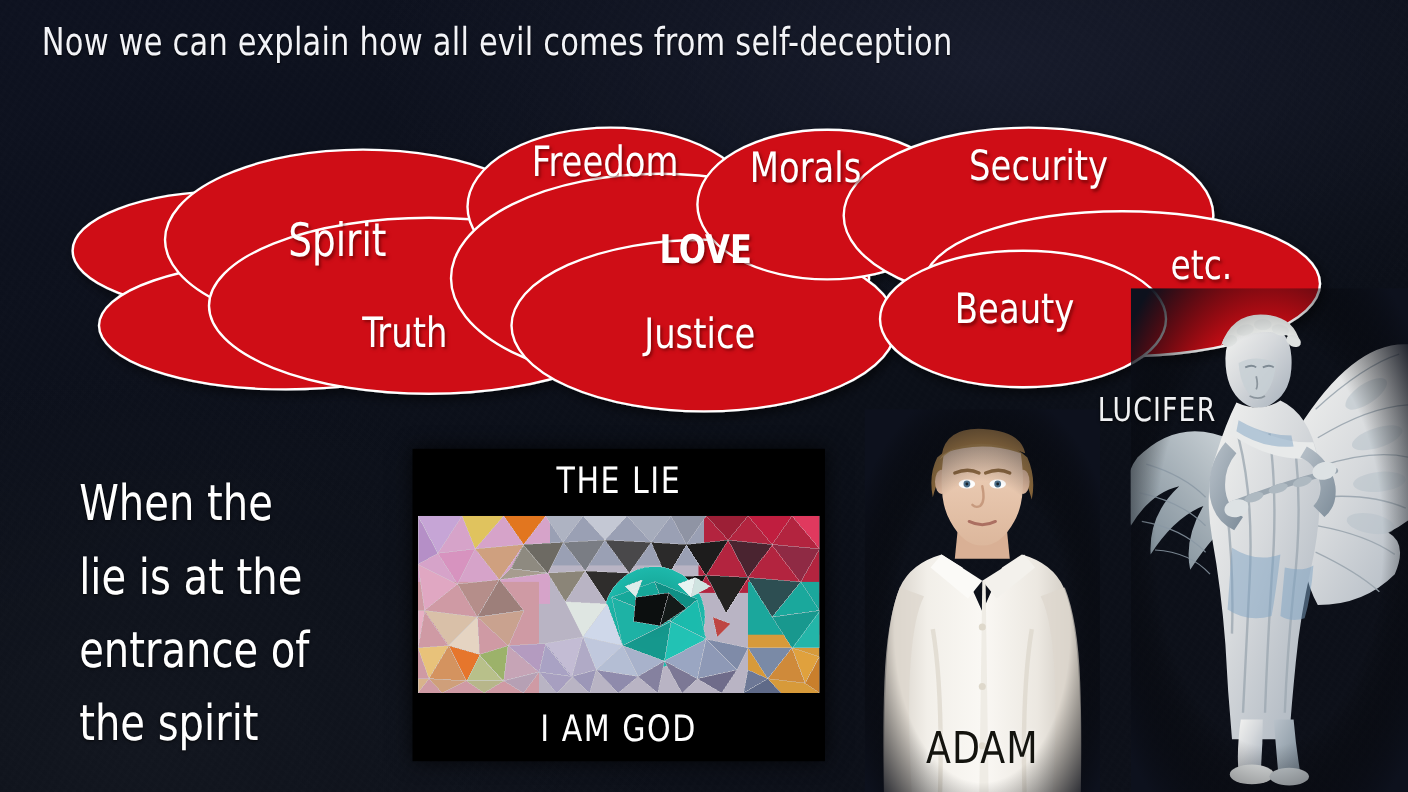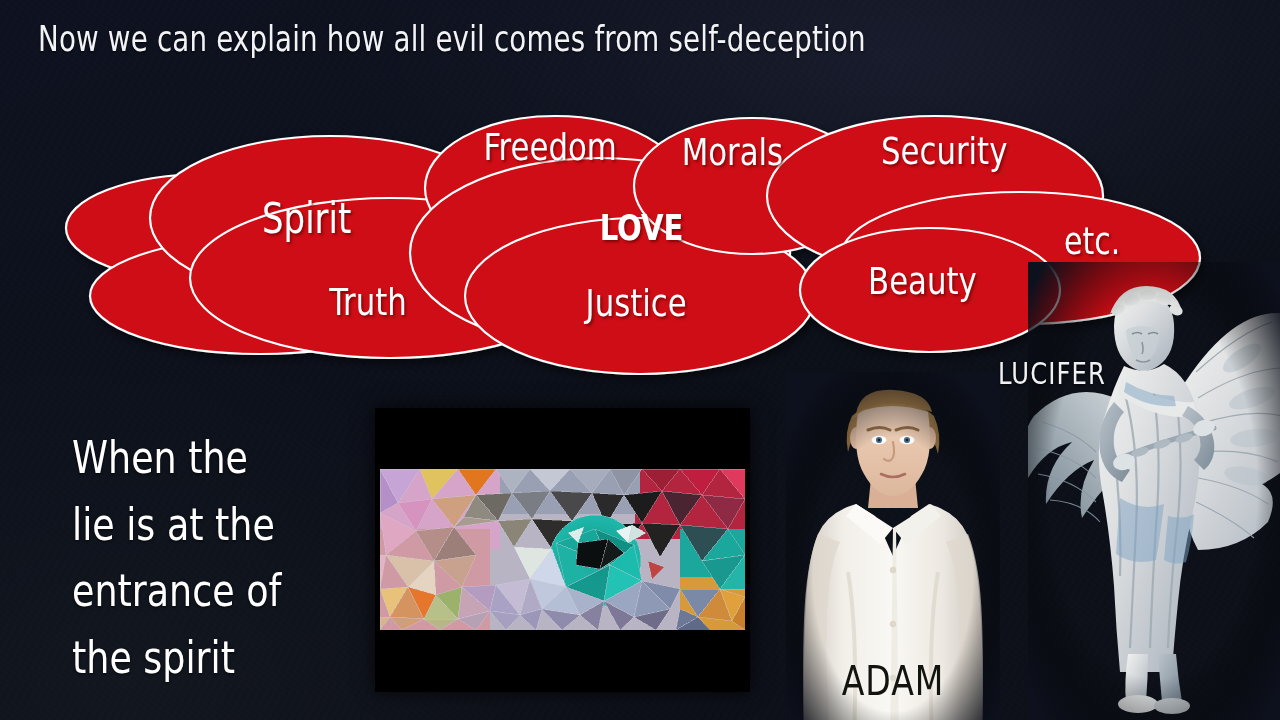--- a/index.html
+++ b/index.html
@@ -154,20 +154,23 @@
   </div>
 
   <div id="lefttext" class="cond">
     <div>When the</div>
     <div>lie is at the</div>
     <div>entrance of</div>
     <div>the spirit</div>
   </div>
 
   <div id="liepanel">
+    <div id="lie-top">
+      <span class="lietext">THE LIE</span>
+    </div>
 
     <div id="eyewrap">
       <svg width="365" height="161" viewBox="0 0 365 161">
         <defs>
           <radialGradient id="iris" cx="50%" cy="50%" r="55%">
             <stop offset="0%" stop-color="#0a2b2b"></stop>
             <stop offset="40%" stop-color="#15a394"></stop>
             <stop offset="100%" stop-color="#1fbdb0"></stop>
           </radialGradient>
         </defs>
@@ -276,20 +279,23 @@
           <polygon points="188,64 204,58 198,74" fill="#f1f4f3" opacity=".9"></polygon>
           <polygon points="268,92 284,98 272,110" fill="#c0322c" opacity=".85"></polygon>
           <polygon points="96,26 118,52 84,48" fill="#8e8a80"></polygon>
           <polygon points="84,48 118,52 74,58" fill="#a79c8f"></polygon>
         </g>
 
         <rect width="365" height="161" fill="none"></rect>
       </svg>
     </div>
 
+    <div id="lie-bottom">
+      <span class="lietext">I AM GOD</span>
+    </div>
   </div>
 
   <div id="adam">
     <svg width="214" height="368" viewBox="0 0 214 368">
       <defs>
         <linearGradient id="shirtg" x1="0" y1="0" x2="1" y2="0">
           <stop offset="0%" stop-color="#cfc9c0"></stop>
           <stop offset="22%" stop-color="#f2efe9"></stop>
           <stop offset="50%" stop-color="#faf8f4"></stop>
           <stop offset="78%" stop-color="#ece8e1"></stop>

